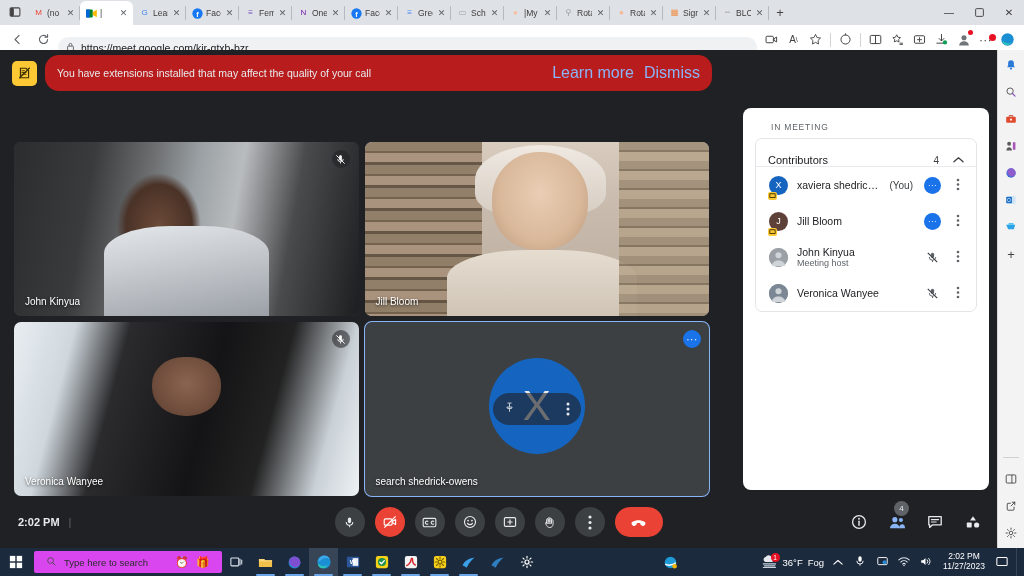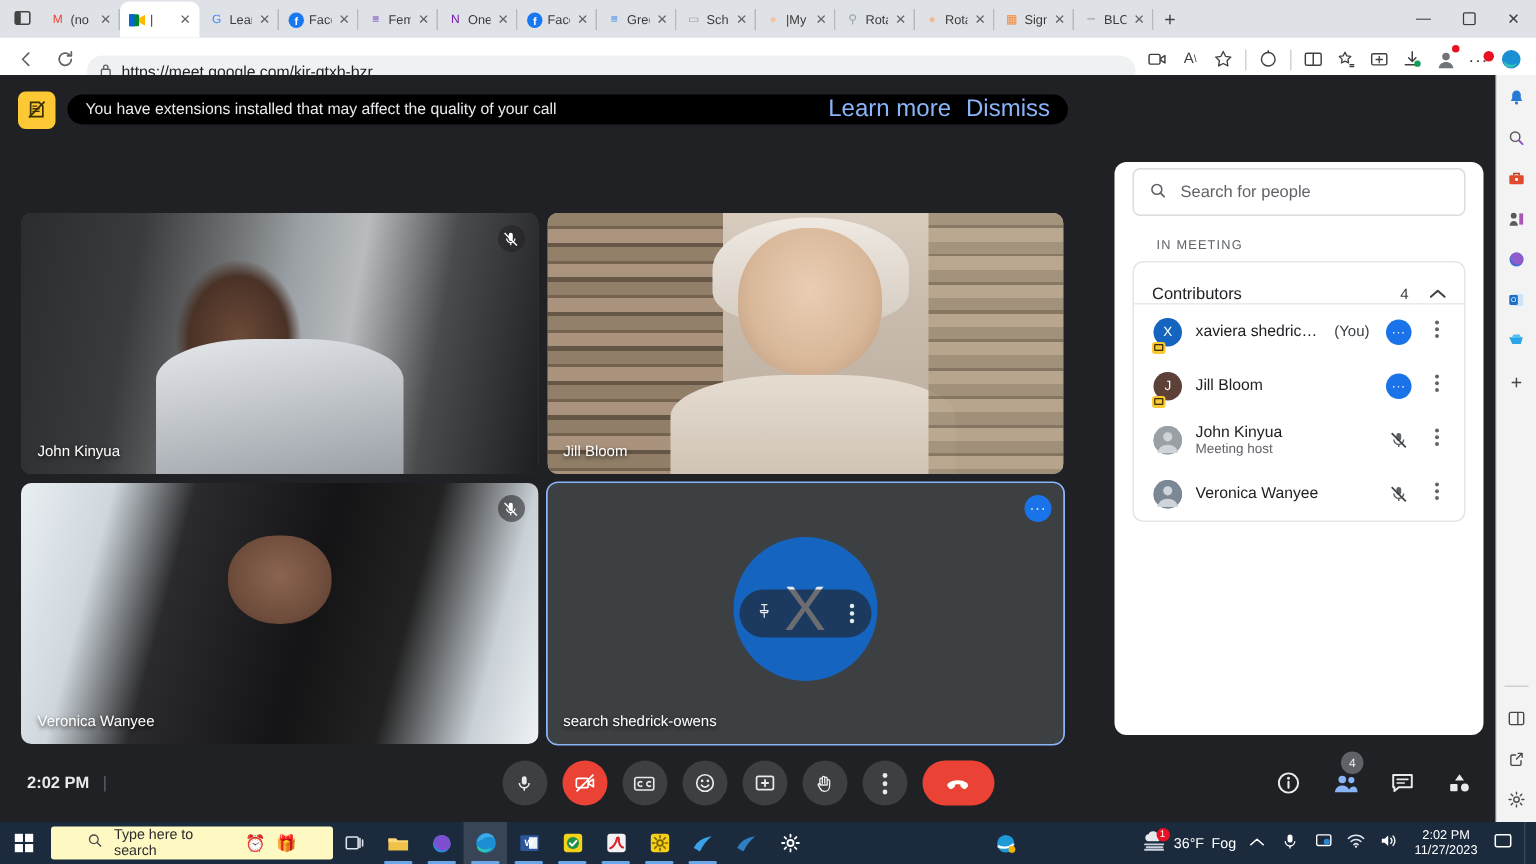--- a/index.html
+++ b/index.html
@@ -92,21 +92,21 @@
   
   .notif {
     position:absolute; left:12px; top:8px; right:285px; height:30px;
     display:flex; align-items:center; gap:8px;
   }
   .notif-ic {
     width:25px; height:25px; background:#fcc934; border-radius:5px;
     display:flex; align-items:center; justify-content:center; flex:0 0 auto;
   }
   .notif-body {
-    flex:1; height:20px; background:#000000; border-radius:14px;
+    flex:1; height:36px; background:#b91c1c; border-radius:14px;
     display:flex; align-items:center; padding:0 12px; gap:10px;
   }
   .notif-text { flex:1; font-size:10.5px; color:#e8eaed; }
   .notif-link { font-size:16px; color:#8ab4f8; }
 
   
   .grid {
     position:absolute; left:14px; top:92px; right:288px; bottom:52px;
     display:grid; grid-template-columns:1fr 1fr; grid-template-rows:1fr 1fr;
     gap:6px;
@@ -265,22 +265,22 @@
      justify-content:center; color:#3c4043; }
   .pkebab { width:16px; flex:0 0 auto; text-align:center; font-size:11px; color:#5f6368; }
 
   
   .taskbar {
     position:absolute; left:0; right:0; bottom:0; height:28px;
     background:#1b2a3d; display:flex; align-items:center;
   }
   .start { width:32px; height:28px; display:flex; align-items:center; justify-content:center; }
   .tb-search {
-    width:188px; height:22px; background:#fef9c3; border-radius:2px;
-    display:flex; align-items:center; gap:7px; padding:0 24px;
+    width:188px; height:22px; background:#d946ef; border-radius:2px;
+    display:flex; align-items:center; gap:7px; padding:0 12px;
     font-size:9.5px; color:#2b2b2b; margin-left:2px;
   }
   .tb-icons { display:flex; align-items:center; }
   .tb-ic {
     width:29px; height:28px; display:flex; align-items:center; justify-content:center;
     font-size:12px; position:relative;
   }
   .tb-ic.open::after { content:""; position:absolute; bottom:0; left:5px; right:5px;
      height:2px; background:#6aa6e8; border-radius:1px; }
   .tb-ic.active { background:rgba(255,255,255,.13); }
@@ -726,29 +726,20 @@
               <path d="M8 2.2l3 4.2H5z" fill="#e8eaed"></path>
               <circle cx="11.6" cy="11" r="2.6" fill="#e8eaed"></circle>
               <rect x="1.8" y="8.6" width="4.9" height="4.9" rx=".7" fill="#e8eaed"></rect>
             </svg>
         </div>
       </div>
     </div>
 
     <div class="people">
 
-      <div class="searchbox">
-        <span class="sic">
-          <svg width="12" height="12" viewBox="0 0 16 16">
-              <circle cx="7" cy="7" r="4.4" fill="none" stroke="#5f6368" stroke-width="1.4"></circle>
-              <path d="M10.3 10.3l3.2 3.2" stroke="#5f6368" stroke-width="1.5" stroke-linecap="round"></path>
-            </svg>
-        </span>
-        <input type="text" placeholder="Search for people" style="">
-      </div>
 
       <div class="inmeeting">IN MEETING</div>
 
       <div class="contrib-card">
         <div class="contrib-head">
           <span class="contrib-label">Contributors</span>
           <span class="contrib-count">4</span>
           <span class="contrib-chev">
             <svg width="11" height="8" viewBox="0 0 12 8">
                 <path d="M1 6l5-4.4L11 6" fill="none" stroke="#3c4043" stroke-width="1.4" stroke-linecap="round" stroke-linejoin="round"></path>

